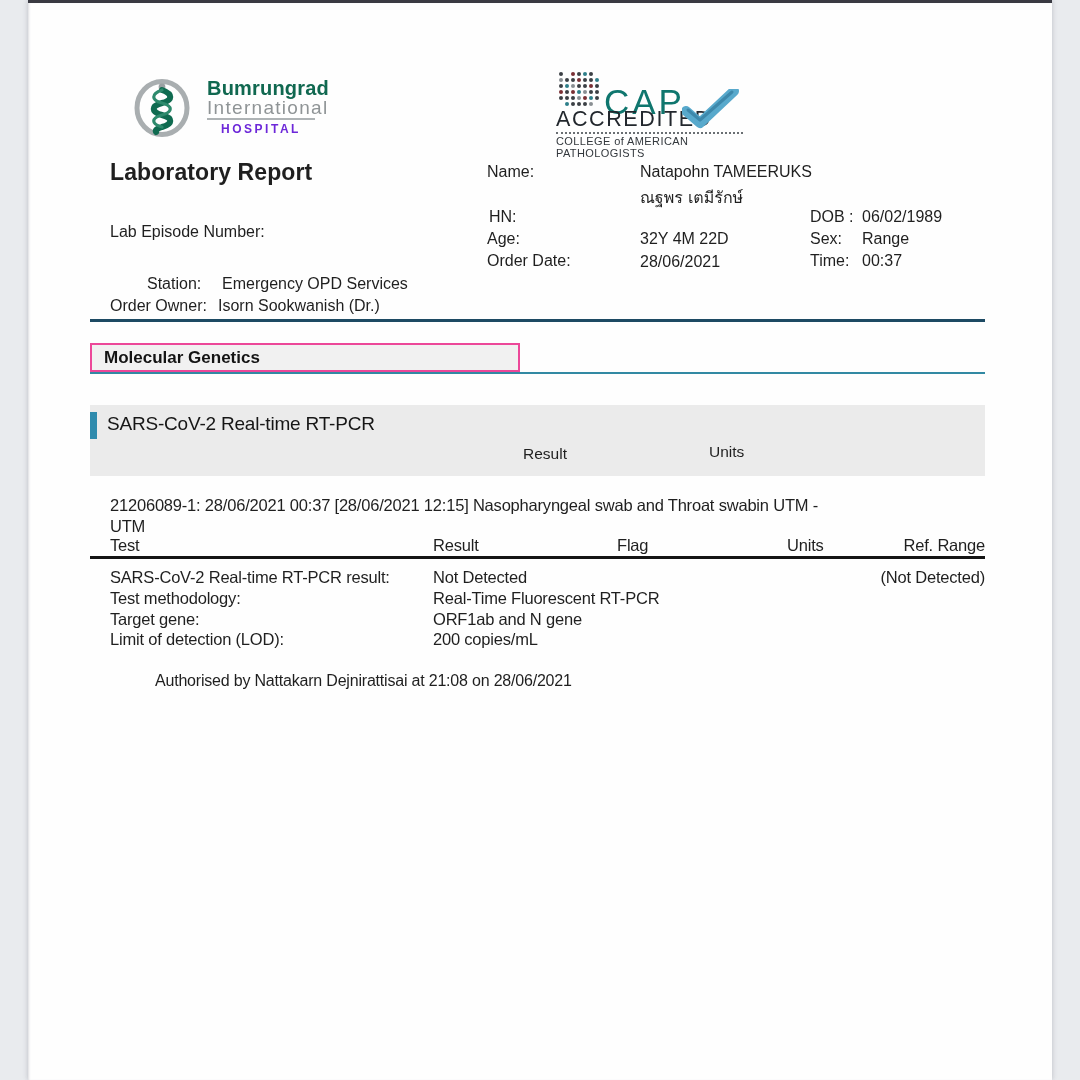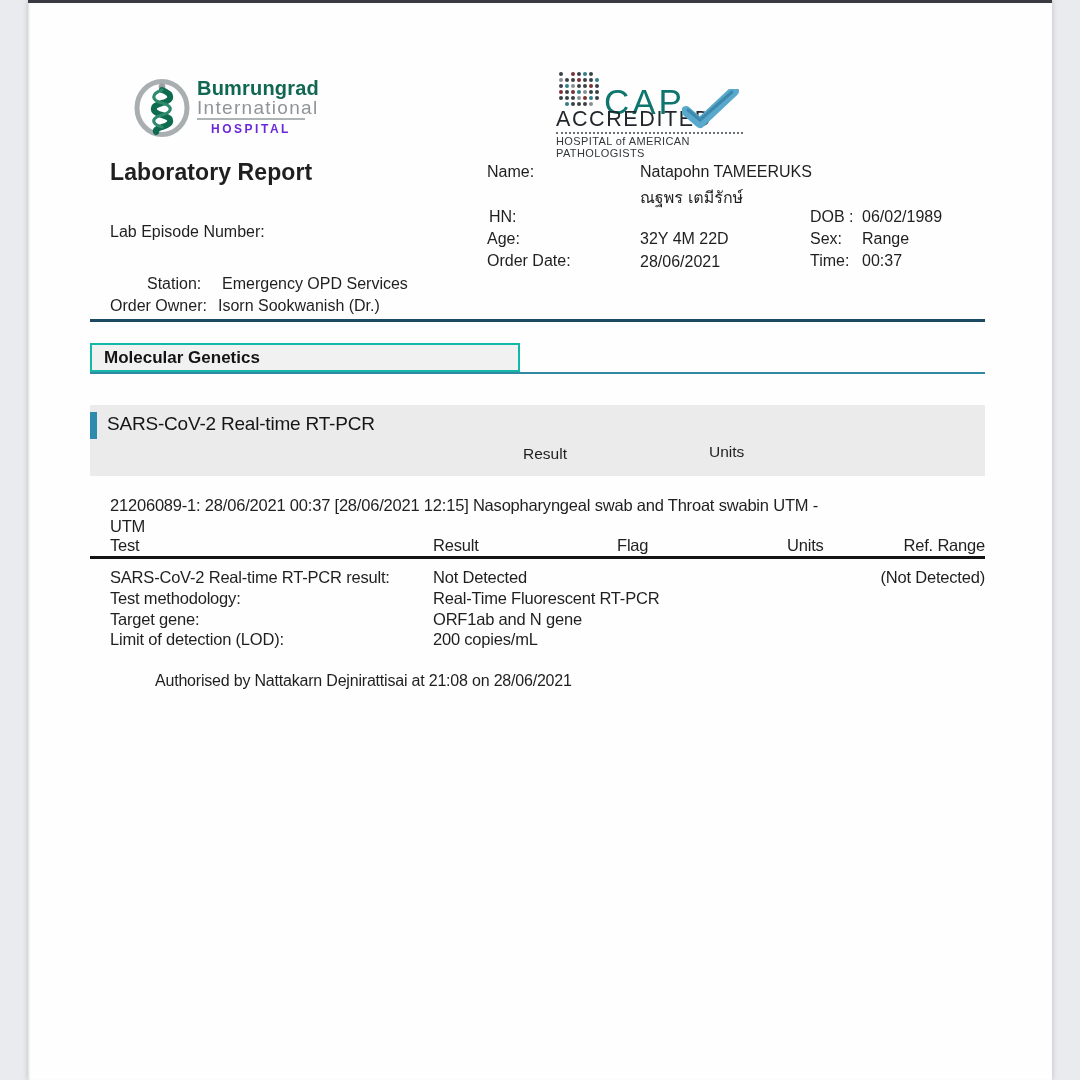--- a/index.html
+++ b/index.html
@@ -15,21 +15,21 @@
     position:absolute; left:28px; top:0; width:1024px; height:1080px;
     background:#fefefe;
     border-top:3px solid #3a3a42;
     box-shadow:0 0 5px rgba(70,70,85,.28), inset 2px 0 3px -2px rgba(70,70,85,.35);
   }
   .abs { position:absolute; white-space:nowrap; }
 
   
   .bi-logo { position:absolute; left:105px; top:74px; width:210px; height:62px; }
   .bi-emblem { position:absolute; left:0; top:2px; }
-  .bi-text { position:absolute; left:64px; top:2px; width:150px; }
+  .bi-text { position:absolute; left:74px; top:2px; width:150px; }
   .bi-name { font-size:20px; font-weight:bold; color:#106850; letter-spacing:.2px; line-height:19px; }
   .bi-intl { font-size:19px; color:#8f9496; letter-spacing:1.3px; line-height:19px; font-weight:400; }
   .bi-rule { height:2px; background:#aeb3b5; margin-top:1px; width:108px; }
   .bi-hosp { font-size:12px; font-weight:bold; color:#6d28d9; letter-spacing:2.5px; margin-top:2px; text-align:center; width:108px; }
 
   
   .cap-logo { position:absolute; left:528px; top:60px; width:200px; height:88px; }
   .cap-dots { position:absolute; left:2px; top:8px; }
   .cap-word { position:absolute; left:48px; top:16px; font-size:35px; color:#0f766e; letter-spacing:3px; line-height:45px; }
   .cap-accred { position:absolute; left:0; top:44px; font-size:21.5px; color:#22272d; letter-spacing:1.6px; }
@@ -40,21 +40,21 @@
   
   .report-title { left:82px; top:156px; font-size:23px; font-weight:bold; letter-spacing:.1px; }
   .lbl { font-size:16px; }
   .val { font-size:16px; }
   .thai { font-family:"DejaVu Sans",sans-serif; }
 
   
   .rule-navy { position:absolute; left:62px; top:316px; width:895px; height:3px; background:#1d4a63; }
   .dept-box {
     position:absolute; left:62px; top:340px; width:430px; height:29px;
-    background:#f1f1f1; border:2px solid #14b8a6; line-height:25px;
+    background:#f1f1f1; border:2px solid #ec4899; line-height:25px;
     font-size:17px; font-weight:bold; padding-left:12px; color:#141414;
   }
   .rule-teal { position:absolute; left:62px; top:369px; width:895px; height:2px; background:#3289a3; }
 
   .band { position:absolute; left:62px; top:402px; width:895px; height:71px; background:#ebebeb; }
   .band-bar { position:absolute; left:0; top:7px; width:7px; height:27px; background:#2f8bad; }
   .band-title { position:absolute; left:17px; top:8px; font-size:19px; color:#161616; letter-spacing:-.2px; }
   .band-result { position:absolute; left:433px; top:40px; font-size:15.5px; }
   .band-units { position:absolute; left:619px; top:38px; font-size:15.5px; }
 
@@ -142,21 +142,21 @@
       </span>
       <span class="cap-word">CAP</span>
       <span class="cap-check">
         <svg width="58" height="42" viewBox="0 0 58 42">
           <path d="M4 22 L18 34 L52 2" fill="none" stroke="#58a9cc" stroke-width="10" stroke-linecap="round" stroke-linejoin="round"></path>
           <path d="M6 21 L18 31 L50 3" fill="none" stroke="#3d88ab" stroke-width="3" stroke-linecap="round" stroke-linejoin="round"></path>
         </svg>
       </span>
       <span class="cap-accred">ACCREDITED</span>
       <span class="cap-dotline"></span>
-      <span class="cap-college">HOSPITAL of AMERICAN PATHOLOGISTS</span>
+      <span class="cap-college">COLLEGE of AMERICAN PATHOLOGISTS</span>
     </div>
 
     <div class="abs report-title">Laboratory Report</div>
 
     <span class="abs lbl" style="left:459px; top:160px;">Name:</span>
     <span class="abs val" style="left:612px; top:160px;">Natapohn TAMEERUKS</span>
     <span class="abs val thai" style="left:612px; top:182px;">ณฐพร เตมีรักษ์</span>
 
     <span class="abs lbl" style="left:461px; top:205px;">HN:</span>
     <span class="abs val" style="left:612px; top:205px;"></span>

